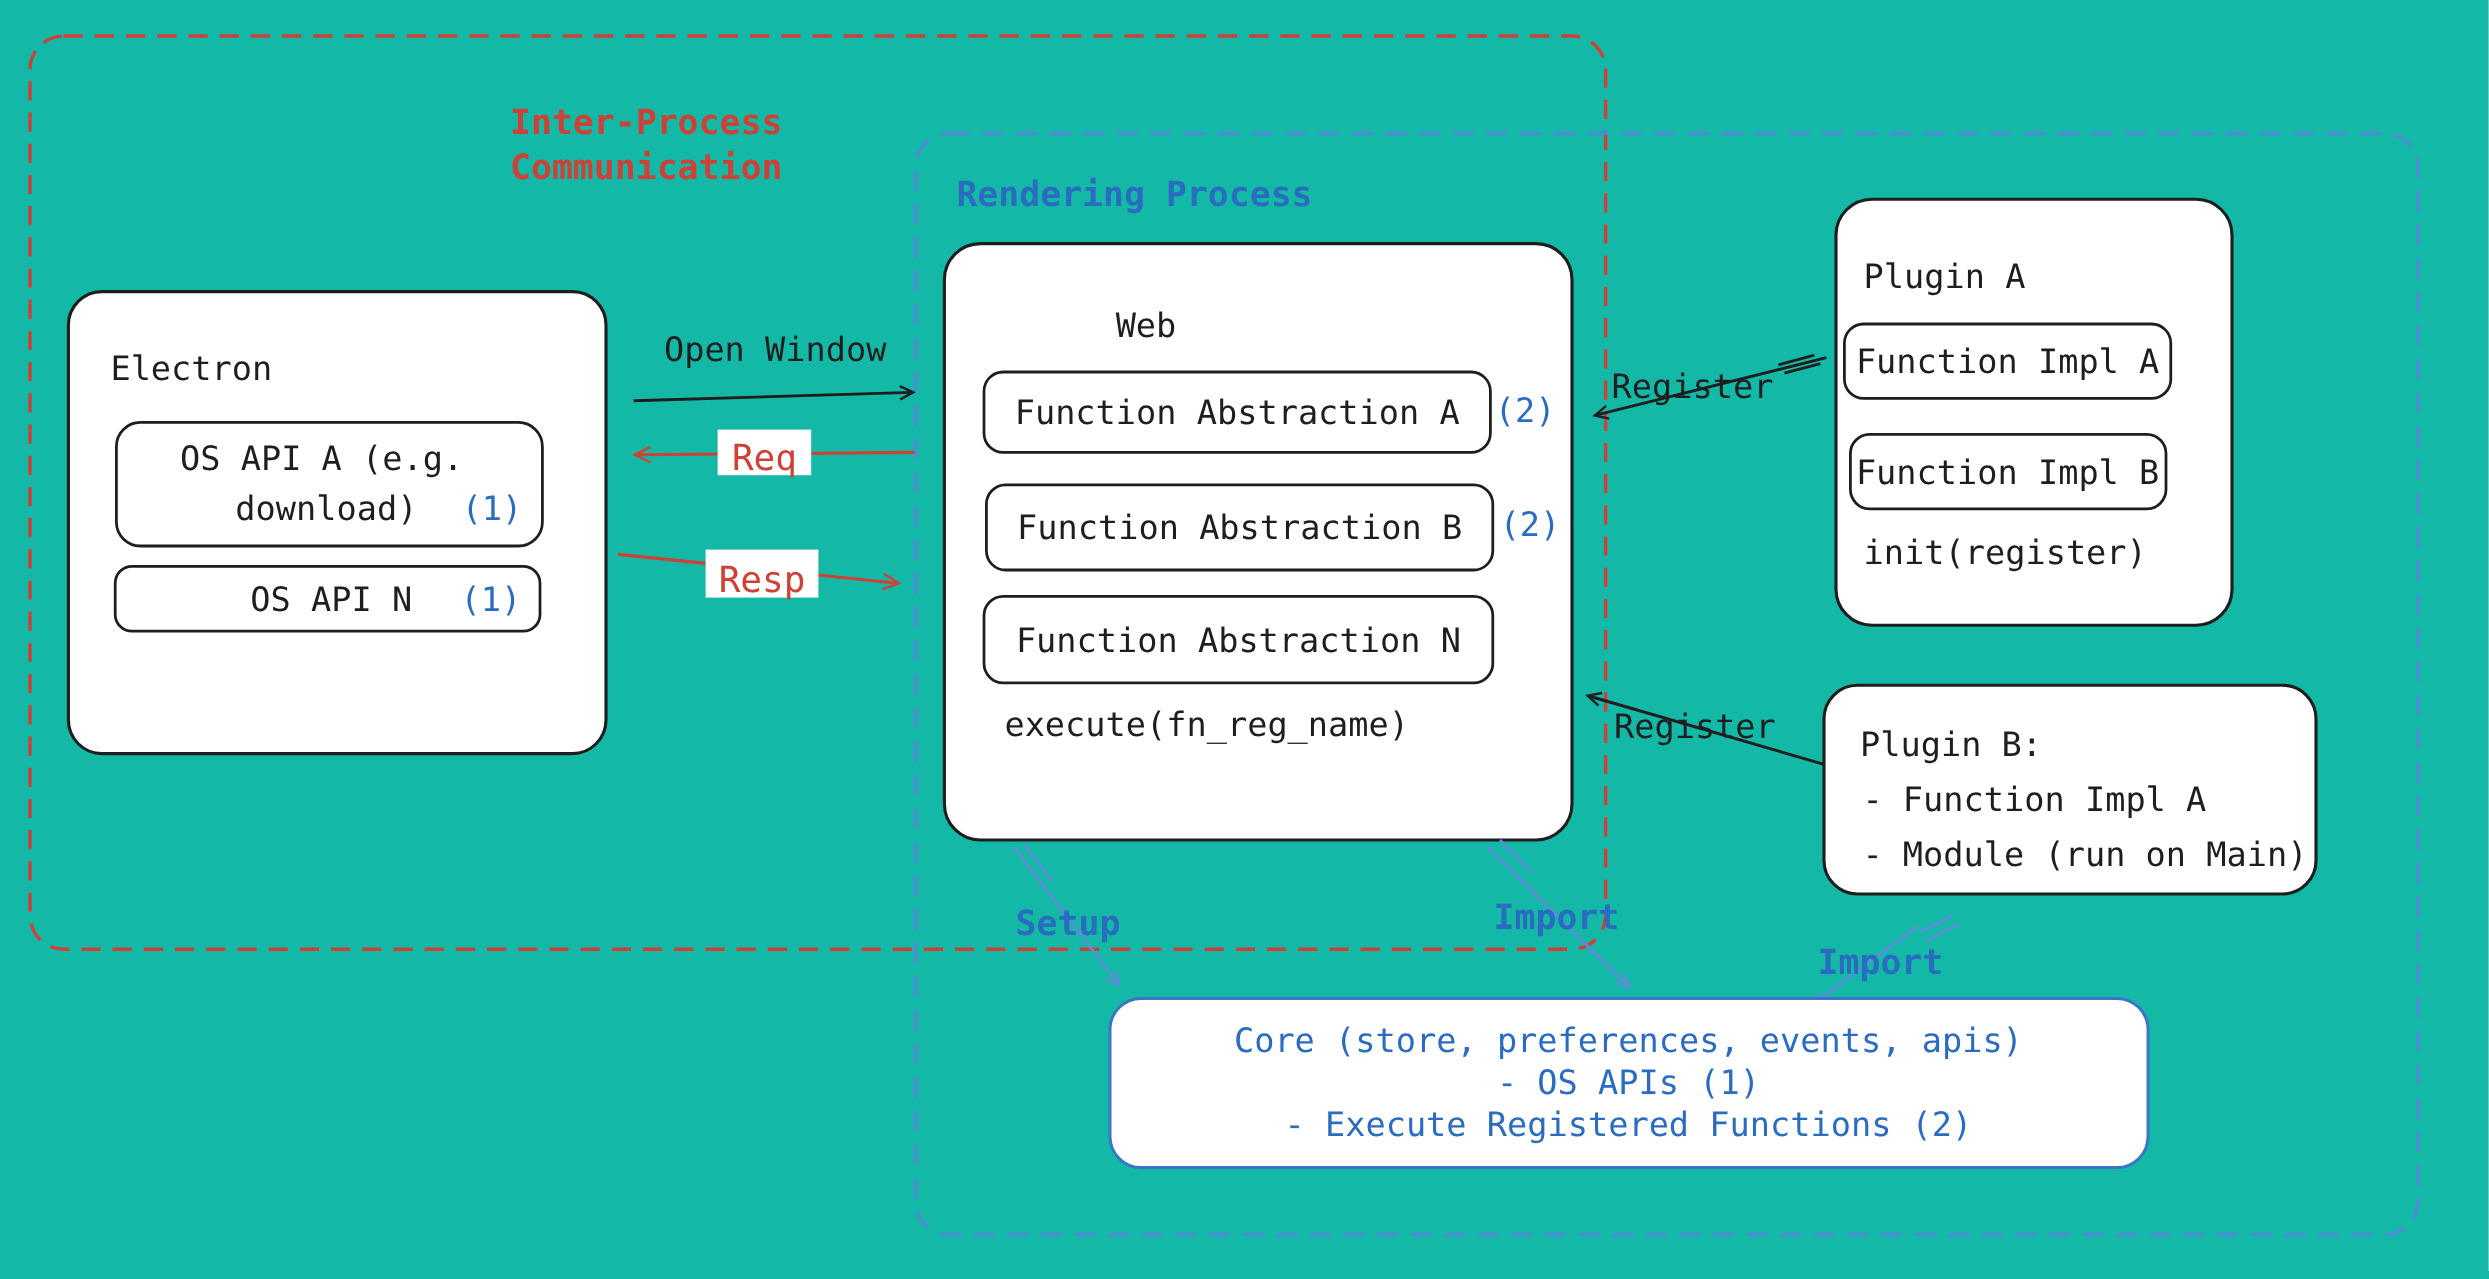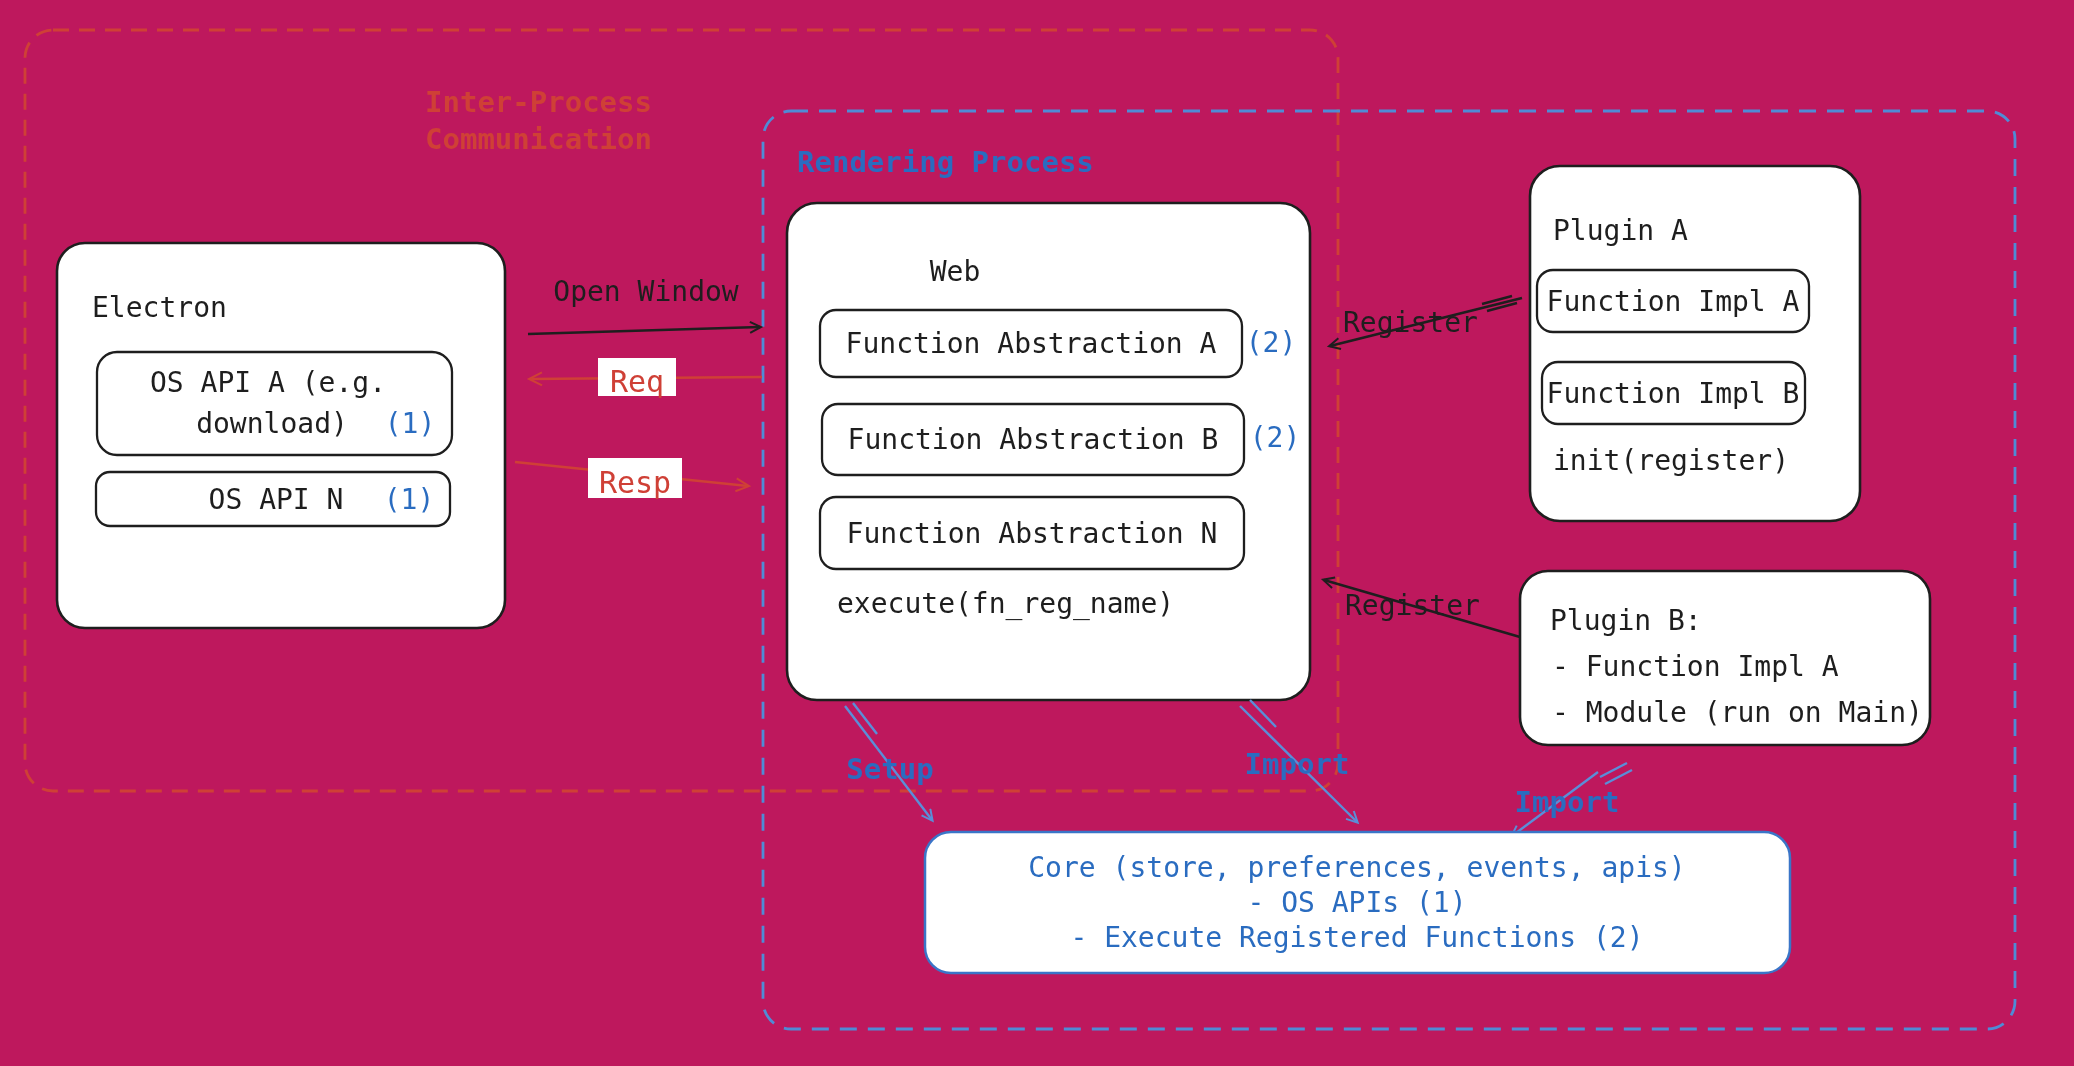--- a/index.html
+++ b/index.html
@@ -4,21 +4,21 @@
 <style>
   :root {
     --c-black: #1e1e1e;
     --c-red: #cf4036;
     --c-blue: #2a6cc0;
     --c-blue-dash: #4f8bd6;
     --c-blue-arrow: #5a8ed8;
     --c-core-border: #3a75c8;
   }
   html, body { margin: 0; padding: 0; background: #ffffff; }
-  .stage { width: 2074px; height: 1066px; position: relative; background: #be185d; }
+  .stage { width: 2074px; height: 1066px; position: relative; background: #14b8a6; }
   svg { display: block; }
   .box        { fill: #fff; stroke: var(--c-black); stroke-width: 2.6; }
   .box-inner  { fill: #fff; stroke: var(--c-black); stroke-width: 2.3; }
   .core-box   { fill: #fff; stroke: var(--c-core-border); stroke-width: 2.5; }
   .dash-red   { fill: none; stroke: var(--c-red); stroke-width: 2.8; stroke-dasharray: 16 10; }
   .dash-blue  { fill: none; stroke: var(--c-blue-dash); stroke-width: 2.8; stroke-dasharray: 17 11; }
   .ln-black   { fill: none; stroke: var(--c-black); stroke-width: 2.4; }
   .ln-red     { fill: none; stroke: var(--c-red); stroke-width: 2.6; }
   .ln-blue    { fill: none; stroke: var(--c-blue-arrow); stroke-width: 2.4; }
   .mk-black   { fill: none; stroke: var(--c-black); stroke-width: 2; }

